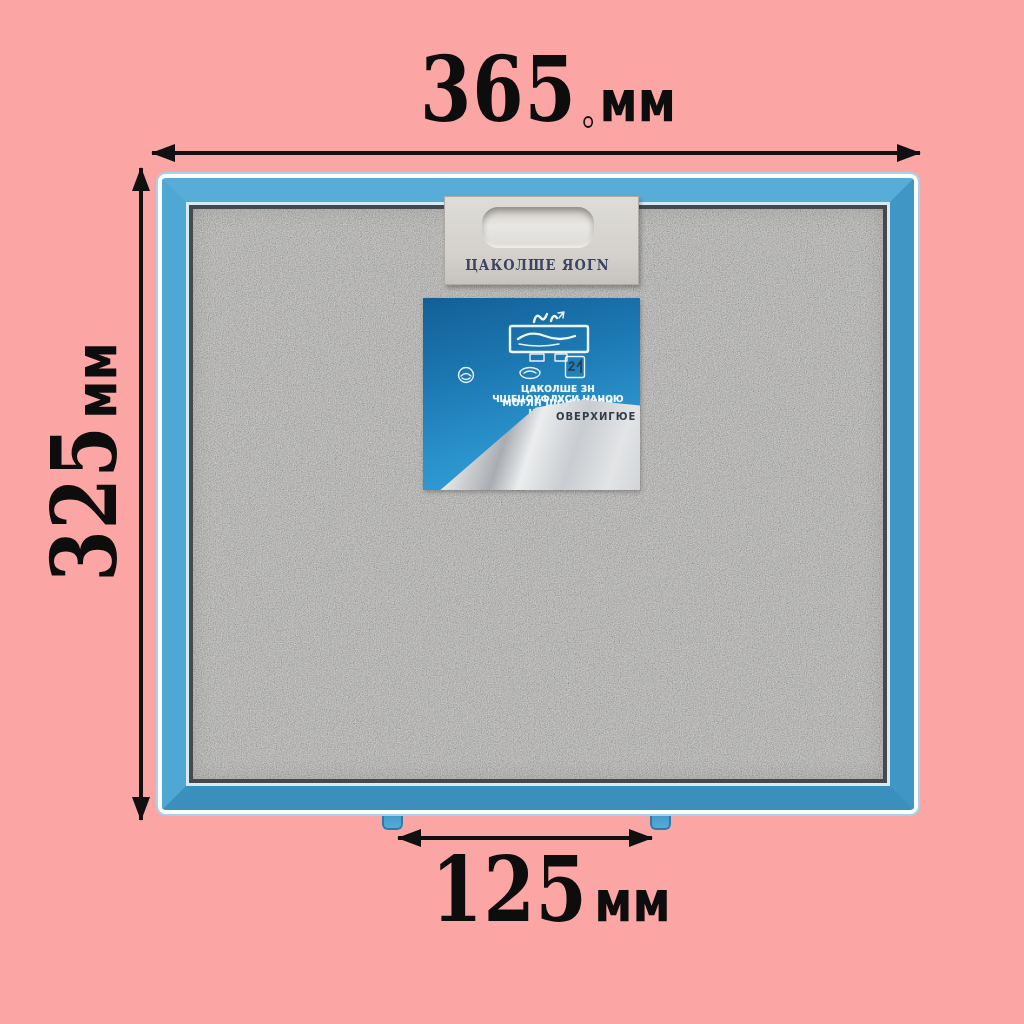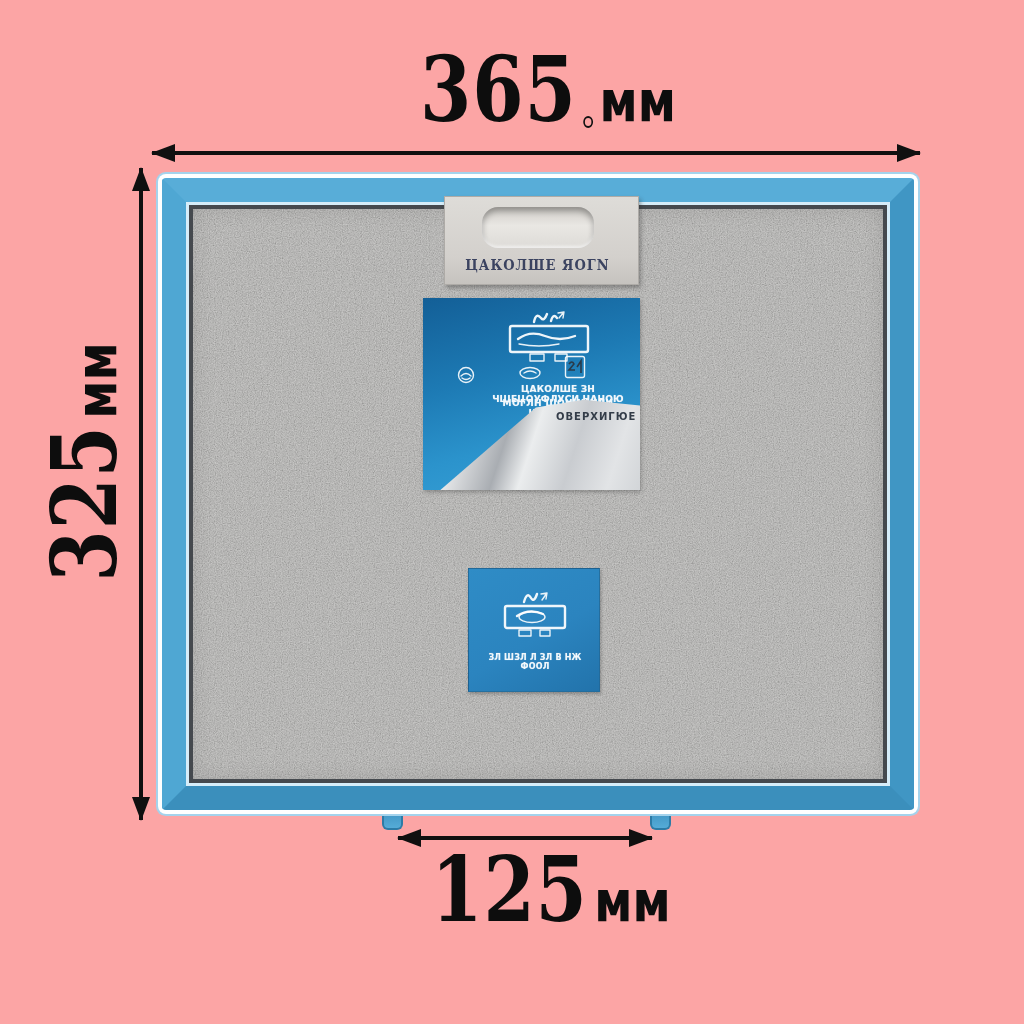--- a/index.html
+++ b/index.html
@@ -150,32 +150,20 @@
     <svg class="ic-row" style="left:141px;top:57px;width:22px;height:24px;" viewBox="0 0 22 24" xmlns="http://www.w3.org/2000/svg">
       <rect class="ln-thin" x="1.5" y="1.5" width="19" height="21" rx="2" fill="#ffffff" fill-opacity="0.85"></rect>
       <path d="M5 9 q3 -4 5 0 l-5 6 h6 M13 12 l4 -6 v12" fill="none" stroke="#2a3a4a" stroke-width="1.6"></path>
     </svg>
     <div class="txt-line lg-line1">ЦАКОЛШЕ ЗН ЧШЕЦОУФЛУСИ НАНОЮ</div>
     <div class="txt-line lg-line2">МОГЛН ШОННЦИЛИ ШИУЛЮГУ</div>
     <div class="peel"></div>
     <div class="peel-text">ОВЕРХИГЮЕ</div>
   </div>
 
-  <div class="sticker-sm">
-    <svg class="hood" viewBox="0 0 66 56" xmlns="http://www.w3.org/2000/svg">
-      <path class="ln" d="M22 15 q3 -11 7 -4 q3 5 6 -4"></path>
-      <path class="ln-thin" d="M40 13 l5 -7 M45 6 l-6 1 M45 6 l-1 6"></path>
-      <rect class="ln" x="3" y="19" width="60" height="22" rx="2"></rect>
-      <path class="ln" d="M15 29 q12 -8 26 -2"></path>
-      <ellipse class="ln-thin" cx="30" cy="30" rx="13" ry="5.5"></ellipse>
-      <rect class="ln-thin" x="17" y="43" width="12" height="6"></rect>
-      <rect class="ln-thin" x="38" y="43" width="10" height="6"></rect>
-    </svg>
-    <div class="txt-line sm-line1">ЗЛ ШЗЛ Л ЗЛ В НЖ ФООЛ</div>
-  </div>
 
   <div class="arrow arrow-h" style="left:398px;top:836px;width:254px;">
     <i class="ah ah-left"></i>
     <i class="ah ah-right"></i>
   </div>
 
   <div class="dim dim-bottom">
     <span class="num">125</span>
     <span class="unit">мм</span>
   </div>

